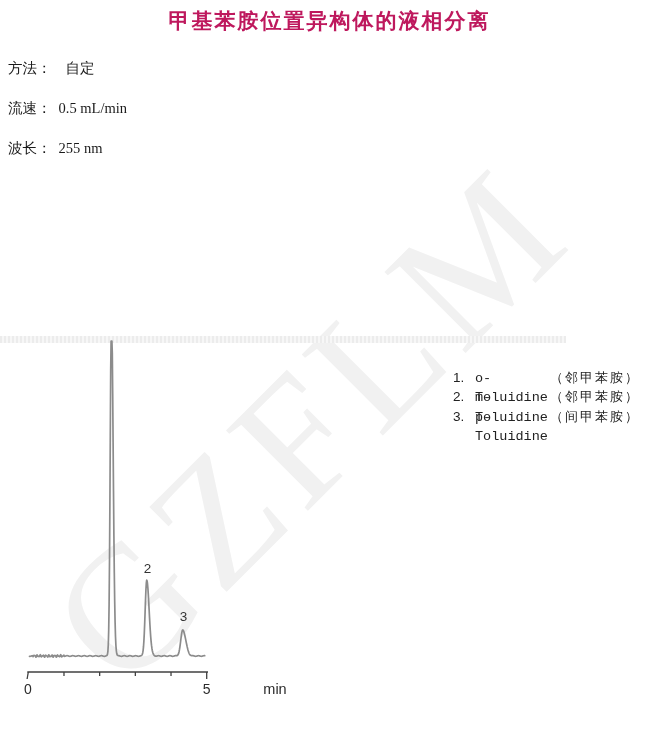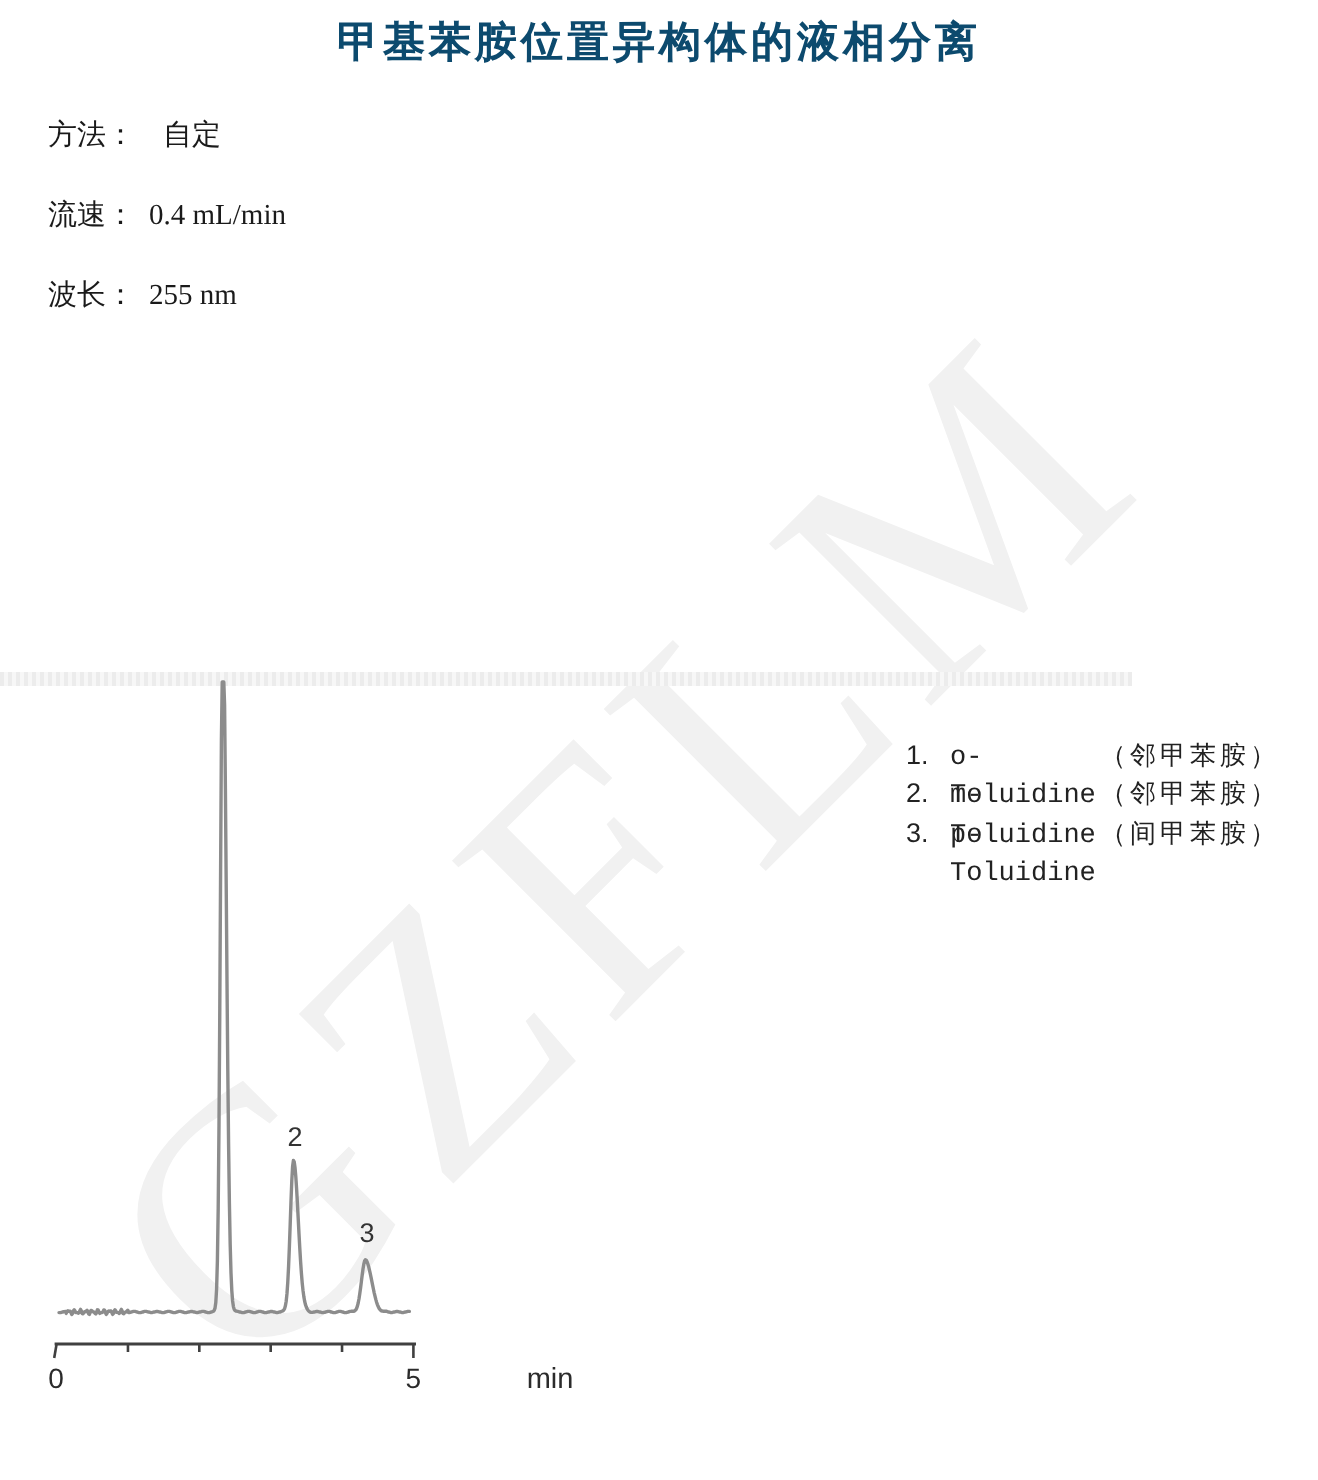--- a/index.html
+++ b/index.html
@@ -11,24 +11,24 @@
   .watermark{
     position:absolute;left:-45px;top:335px;width:710px;height:180px;
     text-align:center;transform:rotate(-45deg);transform-origin:center;
     font-family:"Liberation Serif",serif;font-size:175px;line-height:180px;
     color:#f1f1f1;letter-spacing:10px;user-select:none;z-index:0;white-space:nowrap;
   }
   .content{position:relative;z-index:1;}
   
   .doc-title{
     margin:0;padding-top:7px;text-align:center;
-    font-size:21px;font-weight:bold;letter-spacing:2px;color:#0c4a6e;
+    font-size:21px;font-weight:bold;letter-spacing:2px;color:#be185d;
   }
   
-  .method-block{position:absolute;left:24px;top:60px;}
+  .method-block{position:absolute;left:8px;top:60px;}
   .method-row{margin:0 0 23px 0;font-size:14.5px;line-height:17px;white-space:nowrap;}
   .method-label{color:#1a1a1a;}
   .method-value{margin-left:7px;color:#1a1a1a;}
   .method-row.wide-gap .method-value{margin-left:14px;}
   
   .scan-band{
     position:absolute;left:0;top:336px;width:566px;height:7px;z-index:1;
     background:repeating-linear-gradient(90deg,#ececec 0 2px,#f7f7f7 2px 4px);
   }
   
@@ -57,21 +57,21 @@
   <div class="watermark">GZFLM</div>
 
   <div class="content">
     <h1 class="doc-title">甲基苯胺位置异构体的液相分离</h1>
 
     <div class="method-block">
       <p class="method-row wide-gap">
         <span class="method-label">方法：</span><span class="method-value">自定</span>
       </p>
       <p class="method-row">
-        <span class="method-label">流速：</span><span class="method-value">0.4 mL/min</span>
+        <span class="method-label">流速：</span><span class="method-value">0.5 mL/min</span>
       </p>
       <p class="method-row">
         <span class="method-label">波长：</span><span class="method-value">255 nm</span>
       </p>
     </div>
 
     <div class="scan-band"></div>
 
     <svg class="chart-svg" width="340" height="380" viewBox="0 0 340 380">
       <g id="ticks">

